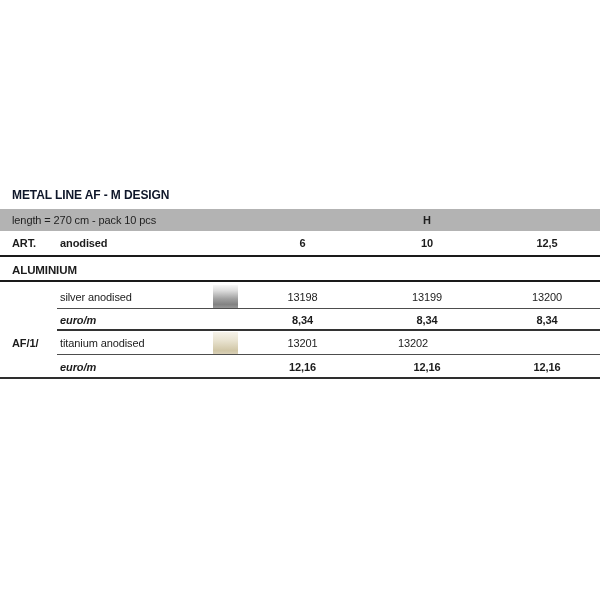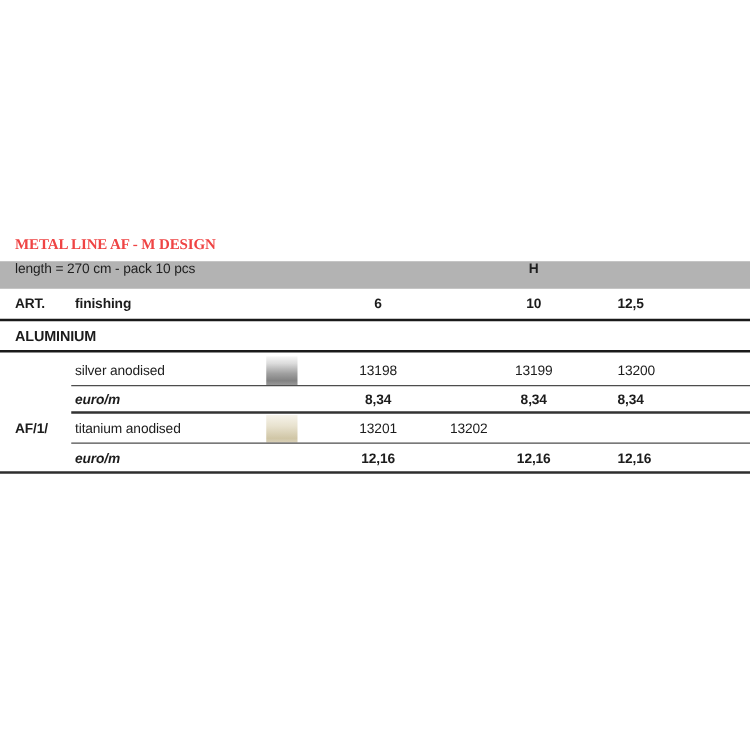--- a/index.html
+++ b/index.html
@@ -1,25 +1,25 @@
 <!DOCTYPE html>
 <html><head>
 <meta charset="utf-8">
 <style>
   html,body{margin:0;padding:0;background:#ffffff;}
   .page{
     position:relative;width:600px;height:600px;background:#ffffff;overflow:hidden;
     font-family:"Liberation Sans", sans-serif;color:#1c1c1c;letter-spacing:-0.1px;
   }
   .title{
-    position:absolute;top:188px;left:12px;font-size:12px;font-weight:700;color:#ef4444;font-family:Liberation Serif, serif;
+    position:absolute;top:188px;left:12px;font-size:12px;font-weight:700;color:#0f172a;
   }
   .graybar{
     position:absolute;top:209px;left:0;width:600px;height:22px;background:#b3b3b3;
-    display:flex;align-items:flex-start;
+    display:flex;align-items:center;
   }
   .graybar .len{margin-left:12px;font-size:11px;color:#1f1f1f;}
   .graybar .hlab{
     position:absolute;left:360px;width:134px;text-align:center;
     font-size:11px;font-weight:700;color:#1f1f1f;
   }
   .hdr-row{
     position:absolute;top:231px;left:0;width:600px;height:26px;
     display:flex;align-items:center;border-bottom:2px solid #1a1a1a;box-sizing:border-box;
     font-size:11px;
@@ -40,21 +40,21 @@
   .r-silver{height:25px;}
   .r-euro1{height:22px;}
   .r-titanium{height:24px;}
   .r-white{height:29px;}
   .r-euro2{height:24px;}
   .c-art{width:57px;box-sizing:border-box;padding-left:12px;font-weight:700;}
   .c-fin{width:148px;box-sizing:border-box;padding-left:3px;}
   .c-sw{width:40px;display:flex;align-items:center;justify-content:center;}
   .c1{width:115px;text-align:center;}
   .c2{width:134px;text-align:center;}
-  .c3{width:106px;text-align:left;}
+  .c3{width:106px;text-align:center;}
   .bold{font-weight:700;}
   .euro-label{font-weight:700;font-style:italic;}
   .twoline{display:flex;flex-direction:column;line-height:11px;font-size:10.5px;}
   .swatch{display:block;}
   .swatch-silver{
     width:25px;height:23px;
     background:linear-gradient(180deg,#f7f7f7 0%,#dcdcdc 25%,#a0a0a0 60%,#828282 85%,#989898 100%);
   }
   .swatch-titanium{
     width:25px;height:22px;
@@ -71,21 +71,21 @@
 
   <div class="title">METAL LINE AF - M DESIGN</div>
 
   <div class="graybar">
     <span class="len">length = 270 cm - pack 10 pcs</span>
     <span class="hlab">H</span>
   </div>
 
   <div class="hdr-row">
     <span class="c-art">ART.</span>
-    <span class="c-fin bold">finishing</span>
+    <span class="c-fin bold">anodised</span>
     <span class="c-sw"></span>
     <span class="c1 bold">6</span>
     <span class="c2 bold">10</span>
     <span class="c3 bold">12,5</span>
   </div>
 
   <div class="section">
     <span>ALUMINIUM</span>
   </div>
 

